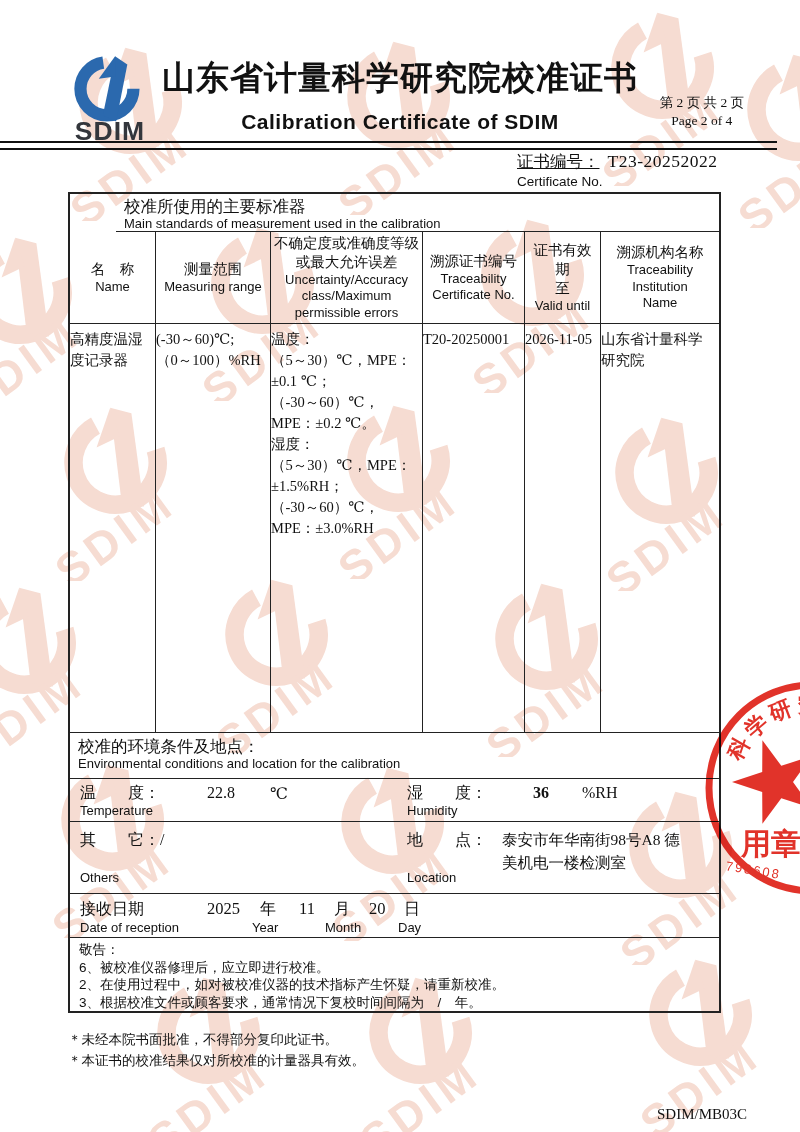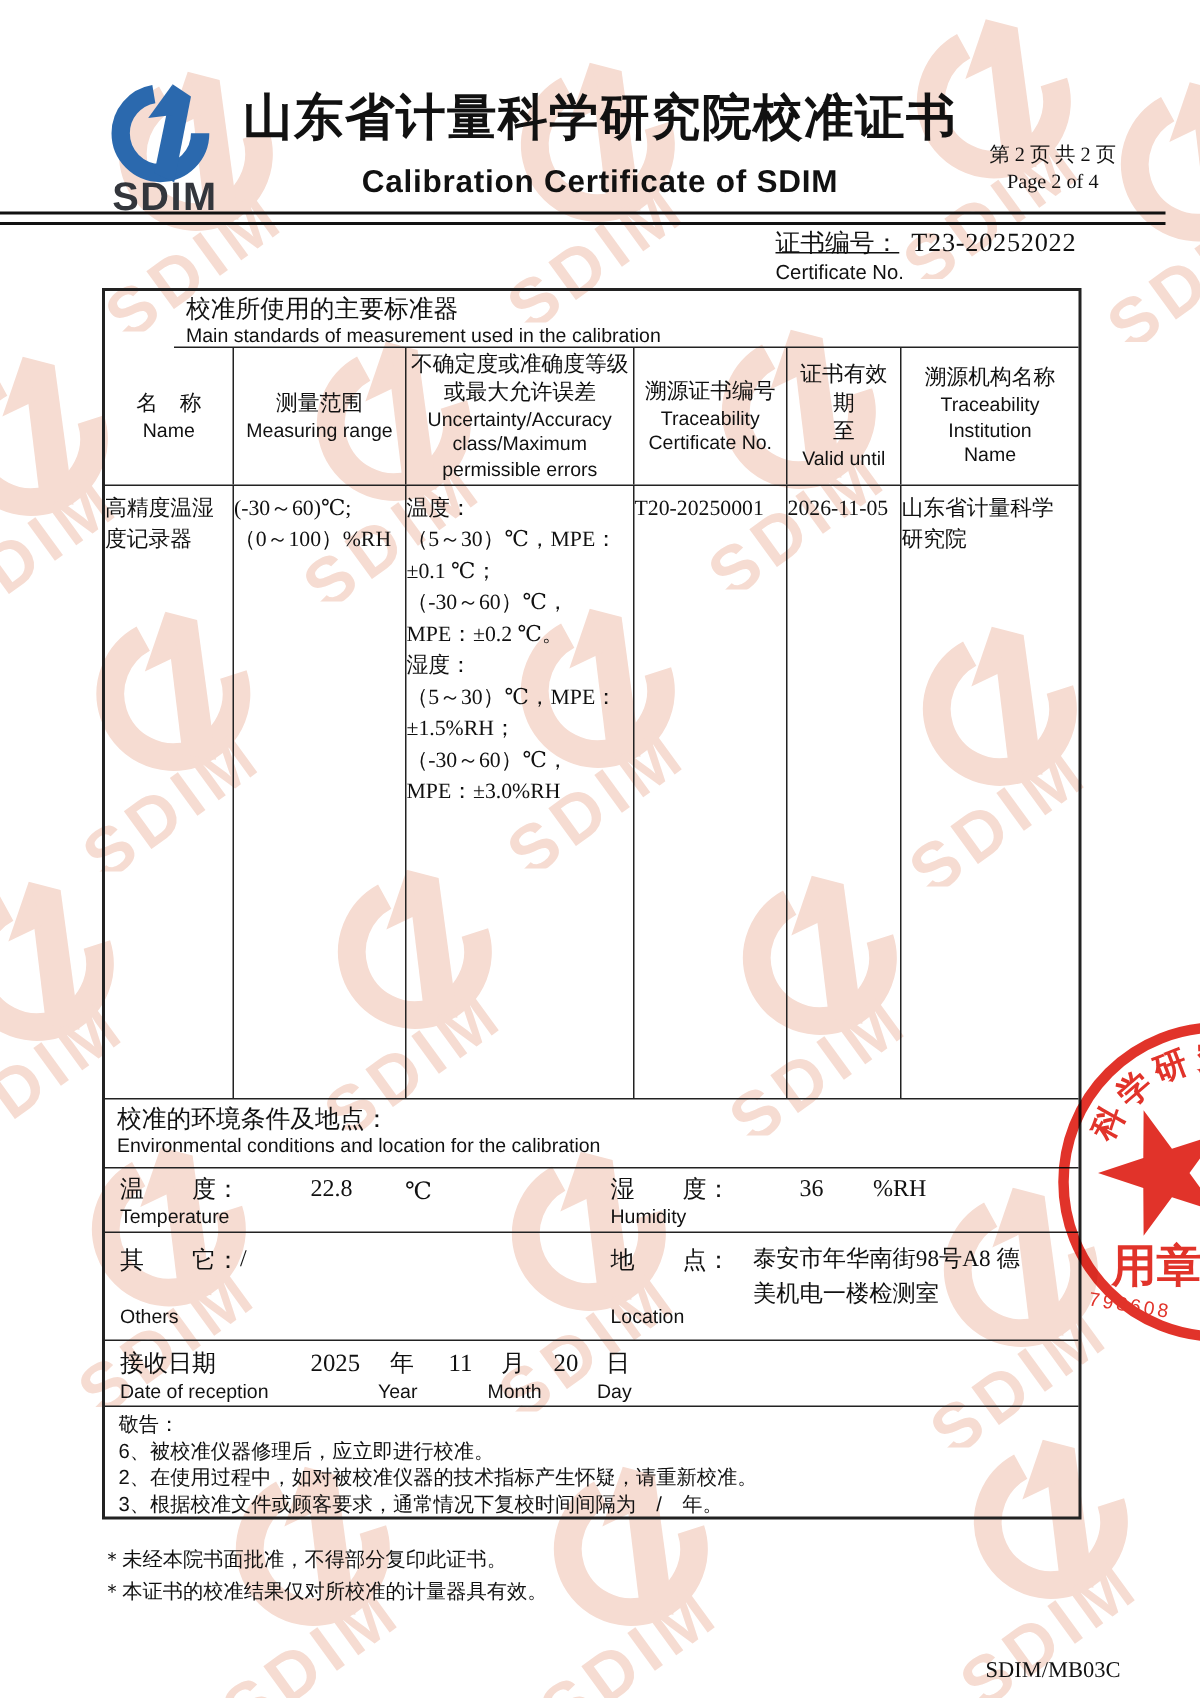--- a/index.html
+++ b/index.html
@@ -313,21 +313,21 @@
       <div class="sec-cn sans">校准的环境条件及地点：</div>
       <div class="sec-en sans">Environmental conditions and location for the calibration</div>
     </div>
 
     <div class="trow row-temp">
       <span class="lbl" style="left:10px;top:4px;">温　　度：</span>
       <span class="val" style="left:137px;top:5px;">22.8</span>
       <span class="val" style="left:200px;top:5px;">℃</span>
       <span class="encap" style="left:10px;top:24px;">Temperature</span>
       <span class="lbl" style="left:337px;top:4px;">湿　　度：</span>
-      <span class="val" style="left:463px;top:5px;">36</span>
+      <span class="val" style="left:463px;top:5px;font-weight:bold;">36</span>
       <span class="val" style="left:512px;top:5px;">%RH</span>
       <span class="encap" style="left:337px;top:24px;">Humidity</span>
     </div>
 
     <div class="trow row-oth">
       <span class="lbl" style="left:10px;top:8px;">其　　它：</span>
       <span class="val" style="left:90px;top:9px;">/</span>
       <span class="encap" style="left:10px;top:48px;">Others</span>
       <span class="lbl" style="left:337px;top:8px;">地　　点：</span>
       <span class="val loc-val preline" style="left:432px;top:6px;">泰安市年华南街98号A8 德

